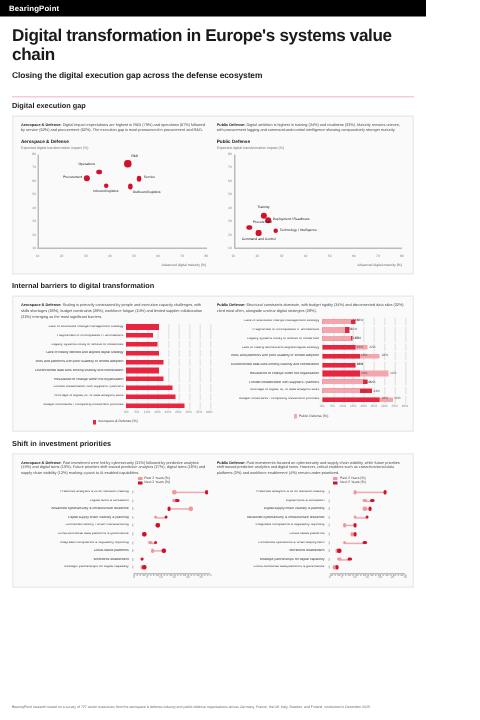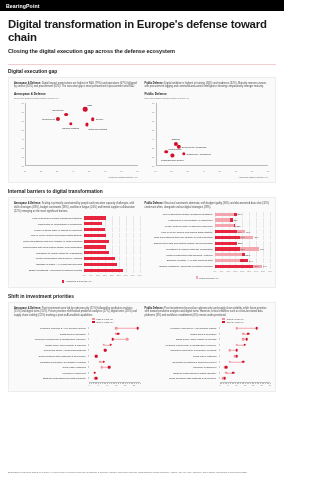--- a/index.html
+++ b/index.html
@@ -128,21 +128,21 @@
 </head>
 <body>
 
 <div class="page">
 
   <div class="brandbar">
     <span class="logo">BearingPoint</span>
   </div>
 
   <div class="titleblock">
-    <div class="h1">Digital transformation in Europe's defense toward chain</div>
+    <div class="h1">Digital transformation in Europe's systems value chain</div>
     <div class="h2">Closing the digital execution gap across the defense ecosystem</div>
   </div>
   <div class="rule"></div>
 
   <div class="section">
     <div class="sec-title">Digital execution gap</div>
     <div class="panel">
 
       <div class="col">
         <div class="lede">

